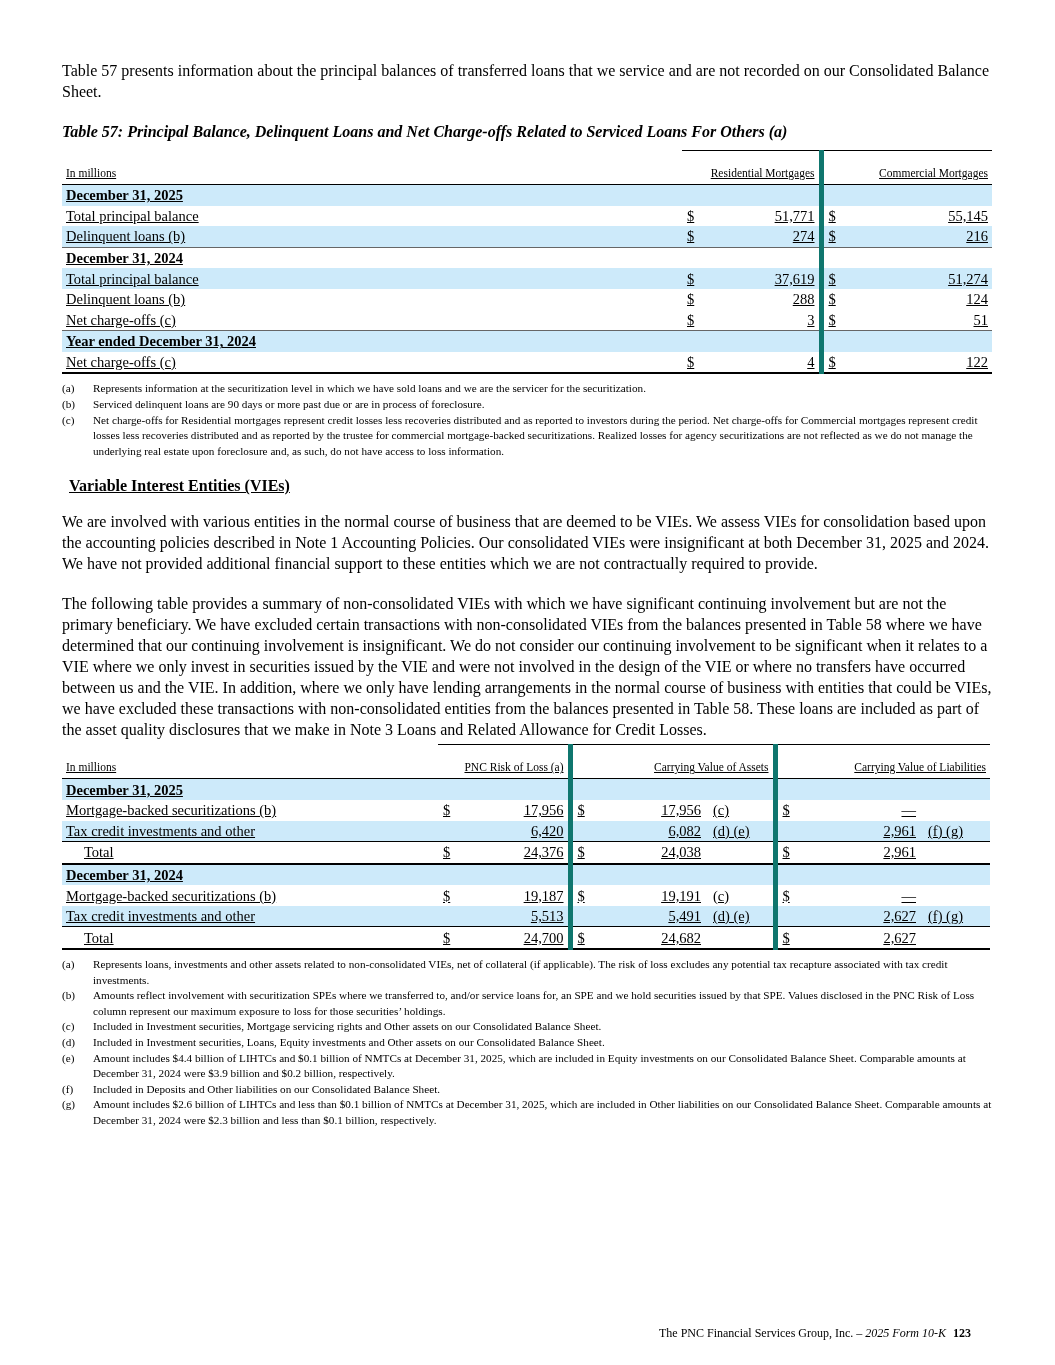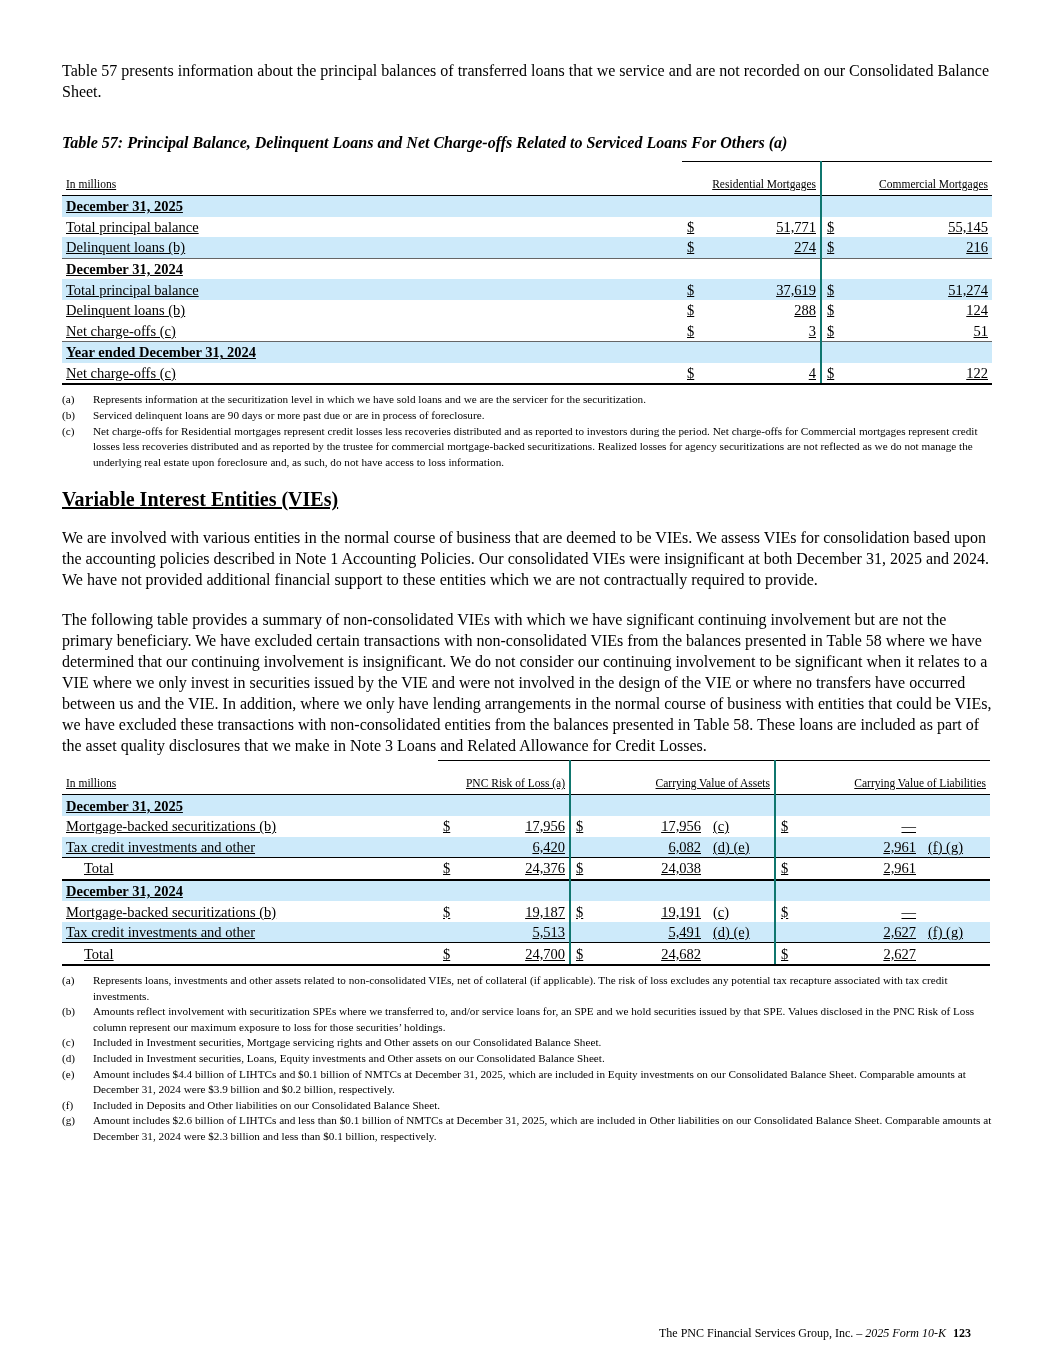--- a/index.html
+++ b/index.html
@@ -1,30 +1,30 @@
 <!DOCTYPE html>
 <html><head>
 <meta charset="utf-8">
 <style>
   html, body { margin: 0; padding: 0; background: #ffffff; }
   body { width: 1055px; height: 1365px; position: relative; font-family: "Liberation Serif", serif; color: #000; overflow: hidden; }
   .page { position: absolute; left: 62px; top: 60px; width: 930px; }
   .para { font-size: 16px; line-height: 21px; margin: 0; }
   .table-title { font-size: 16px; font-weight: bold; font-style: italic; margin: 0; }
-  .section-heading { font-size: 20px; font-weight: bold; text-decoration: underline; margin: 0; }
+  .section-heading { font-size: 16px; font-weight: bold; text-decoration: underline; margin: 7px; }
 
   table.fin { border-collapse: collapse; width: 930px; font-size: 14.5px; text-decoration: underline; }
   table.fin td { padding: 0 4px; height: 20.6px; line-height: 20px; white-space: nowrap; }
   table.fin tr.hdr td { font-size: 11.5px; height: 32px; vertical-align: bottom; padding-bottom: 1px; border-bottom: 1px solid #000; }
   table.fin tr.hdr td.colhead { border-top: 1px solid #000; text-align: right; }
   table.fin tr.shade td { background: #cdeafa; }
   table.fin tr.bold td { font-weight: bold; }
   table.fin td.dol { text-align: left; padding-left: 5px; }
   table.fin td.num { text-align: right; }
-  table.fin td.vsep { border-left: 2px solid #0f766e; }
+  table.fin td.vsep { border-left: 5px solid #0f766e; }
   table.fin tr.total td { border-top: 1px solid #000; }
   table.fin tr.total td.label { padding-left: 22px; }
   table.fin tr.lastrow td { border-bottom: 2px solid #000; }
   table.fin tr.secttop td { border-top: 2px solid #000; }
   table.fin tr.thinTop td { border-top: 1px solid #666; }
 
   .footnotes { font-size: 11.2px; line-height: 15.6px; margin: 0; }
   .footnotes .fn { display: flex; }
   .footnotes .fn .key { width: 31px; flex: none; }
   .footnotes .fn .txt { flex: 1; }
@@ -33,21 +33,21 @@
   .footer .ital { font-style: italic; }
   .footer .pg { font-weight: bold; margin-left: 4px; }
 </style>
 </head>
 <body>
 
 <div class="page">
 
   <p class="para">Table 57 presents information about the principal balances of transferred loans that we service and are not recorded on our Consolidated Balance Sheet.</p>
 
-  <p class="table-title" style="margin-top:32px;">Table 57: Principal Balance, Delinquent Loans and Net Charge-offs Related to Serviced Loans For Others (a)</p>
+  <p class="table-title" style="margin-top:21px;">Table 57: Principal Balance, Delinquent Loans and Net Charge-offs Related to Serviced Loans For Others (a)</p>
 
   <table class="fin" style="margin-top:9px;">
     <colgroup>
       <col style="width:620px">
         <col style="width:30px">
         <col style="width:109px">
         <col style="width:30px">
         <col style="width:141px">
     </colgroup>
     <tbody>

